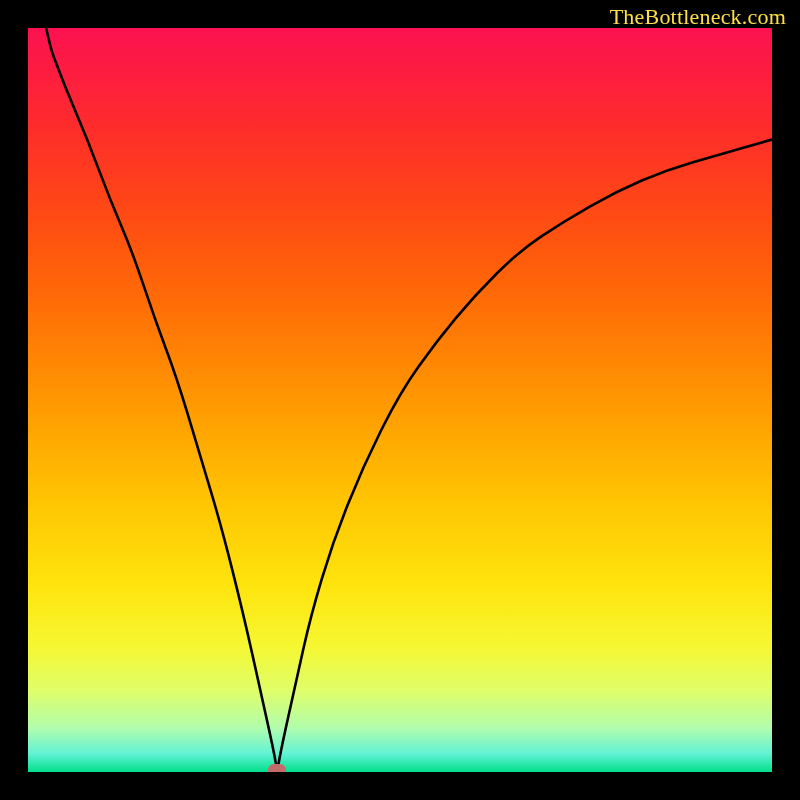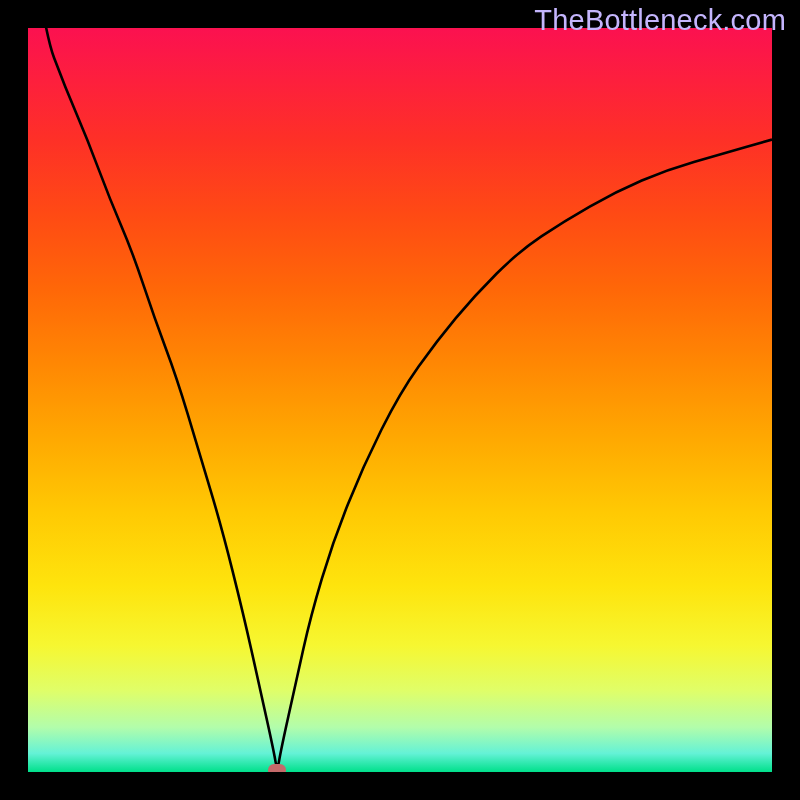--- a/index.html
+++ b/index.html
@@ -29,24 +29,25 @@
     position: absolute;
     left: 0;
     top: 0;
     width: 100%;
     height: 100%;
   }
   .watermark {
     position: absolute;
     top: 4px;
     right: 14px;
-    color: #c4b5fd;
-    font-size: 29px;
+    color: #fde047;
+    font-size: 22px;
     font-weight: 500;
     letter-spacing: 0.2px;
+    font-family: Liberation Serif, serif;
   }
   .curve-svg {
     position: absolute;
     left: 0;
     top: 0;
     width: 100%;
     height: 100%;
   }
   .curve-path {
     fill: none;

